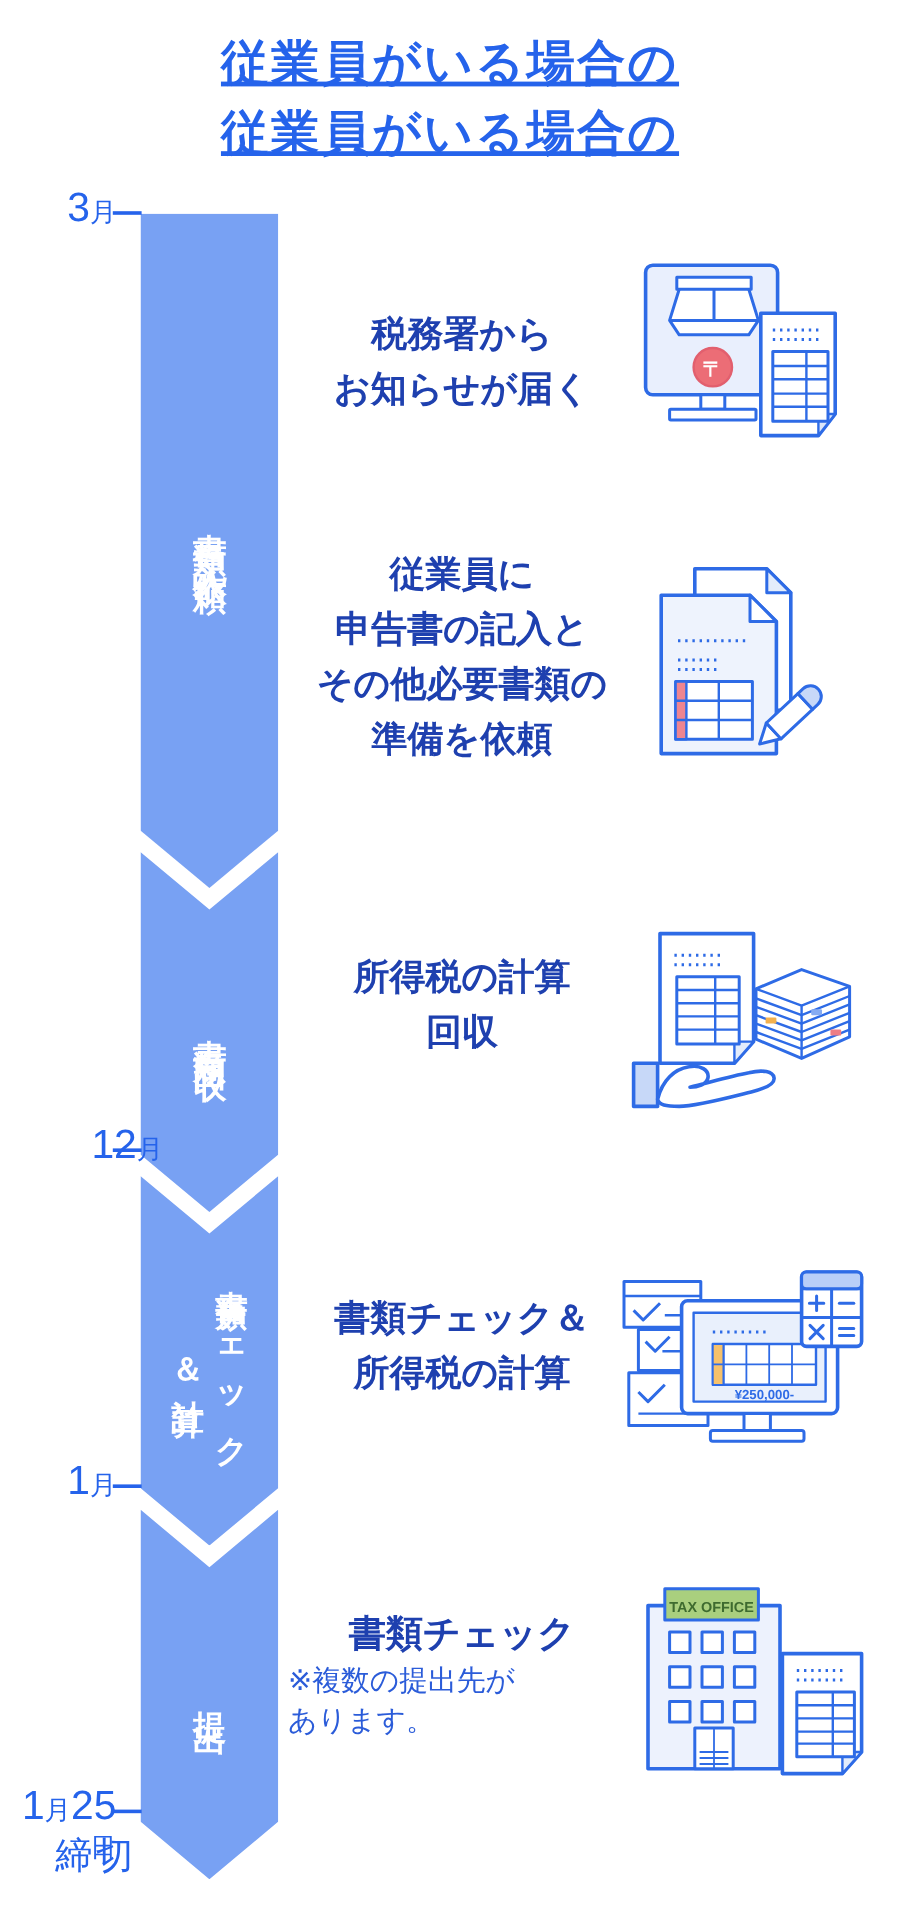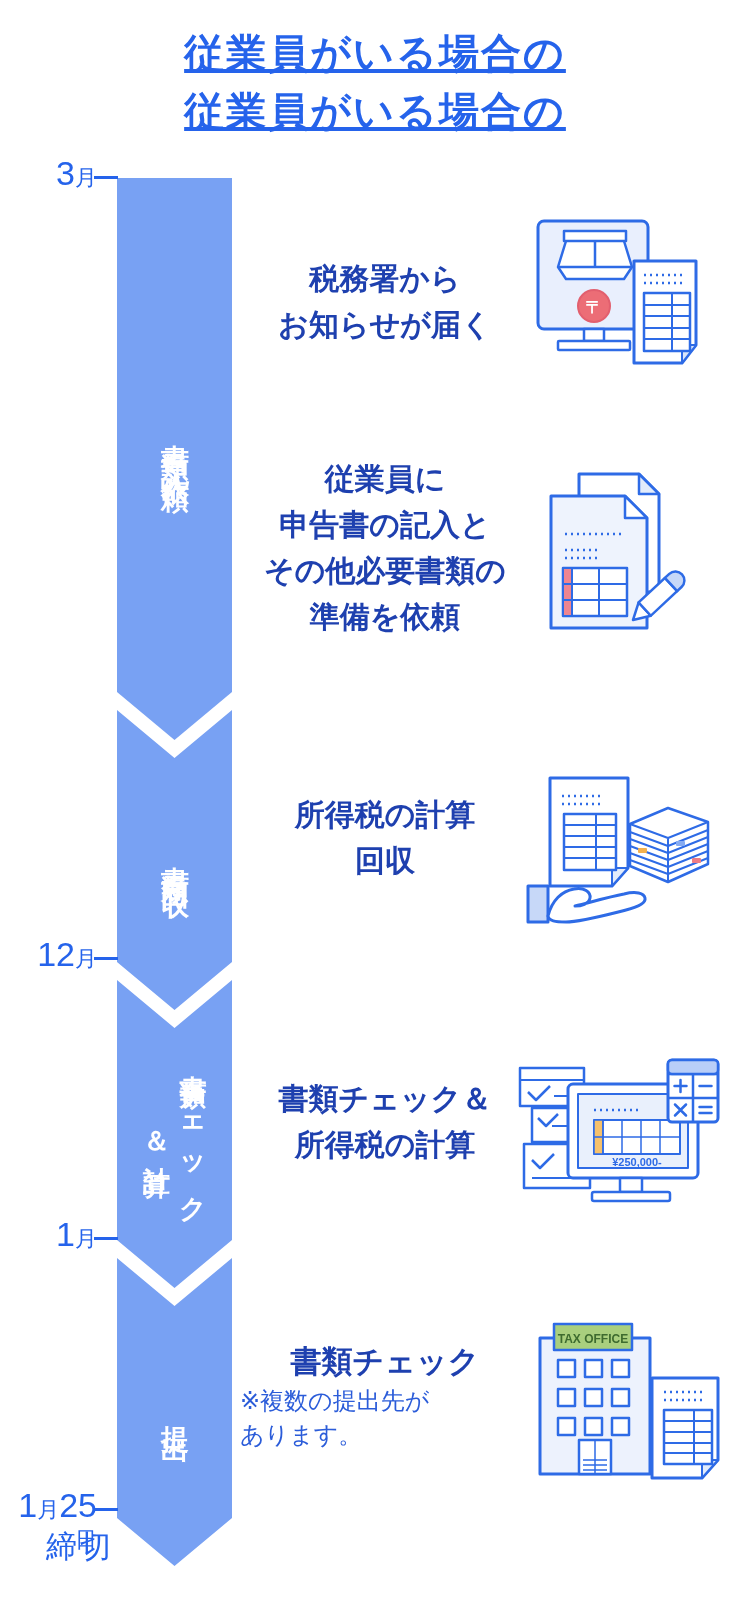--- a/index.html
+++ b/index.html
@@ -24,21 +24,21 @@
   .seg-label { writing-mode:vertical-rl; text-orientation:upright; white-space:pre-line;
                text-align:center; color:#fff; font-weight:700; font-size:28px;
                letter-spacing:8px; line-height:1.35; }
   .seg1 .seg-label { padding-bottom:26px; }
   .seg3 .seg-label { font-size:27px; letter-spacing:6px; }
 
   
   .month { position:absolute; left:0; width:97px; text-align:right; color:#2563eb; font-weight:500; }
   .month .num  { font-size:34px; }
   .month .unit { font-size:22px; }
-  .m11 { top:154px; } .m12 { top:935px; } .m1 { top:1215px; } .m131 { top:1486px; }
+  .m11 { top:154px; } .m12 { top:935px;margin-left:39px; } .m1 { top:1215px; } .m131 { top:1486px; }
   .deadline { position:absolute; left:17px; width:97px; top:1526px; text-align:right;
               color:#2563eb; font-weight:500; font-size:31px; letter-spacing:3px; }
   .tick { position:absolute; left:94px; width:24px; height:3px; background:#2563eb; }
   .tick1 { top:176px; } .tick2 { top:957px; } .tick3 { top:1237px; } .tick4 { top:1508px; }
 
   
   .step { position:absolute; left:240px; width:290px; text-align:center; white-space:pre-line;
           color:#1e40af; font-weight:700; font-size:30px; line-height:1.53; }
   .s1 { top:256px; } .s2 { top:456px; } .s3 { top:792px; } .s4 { top:1076px; }
   .s5 { top:1338px; font-size:31px; }

